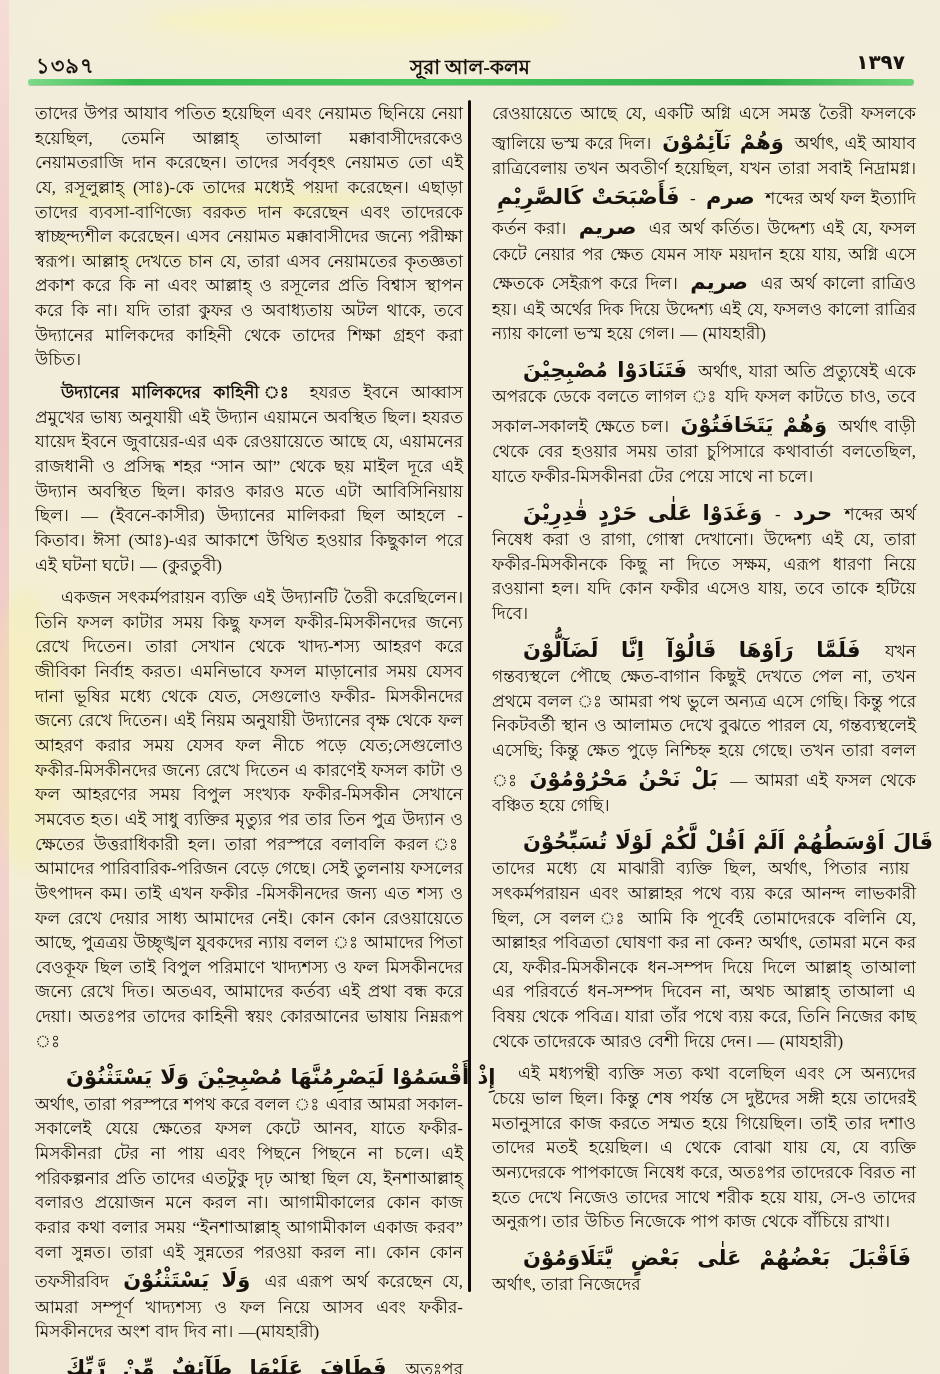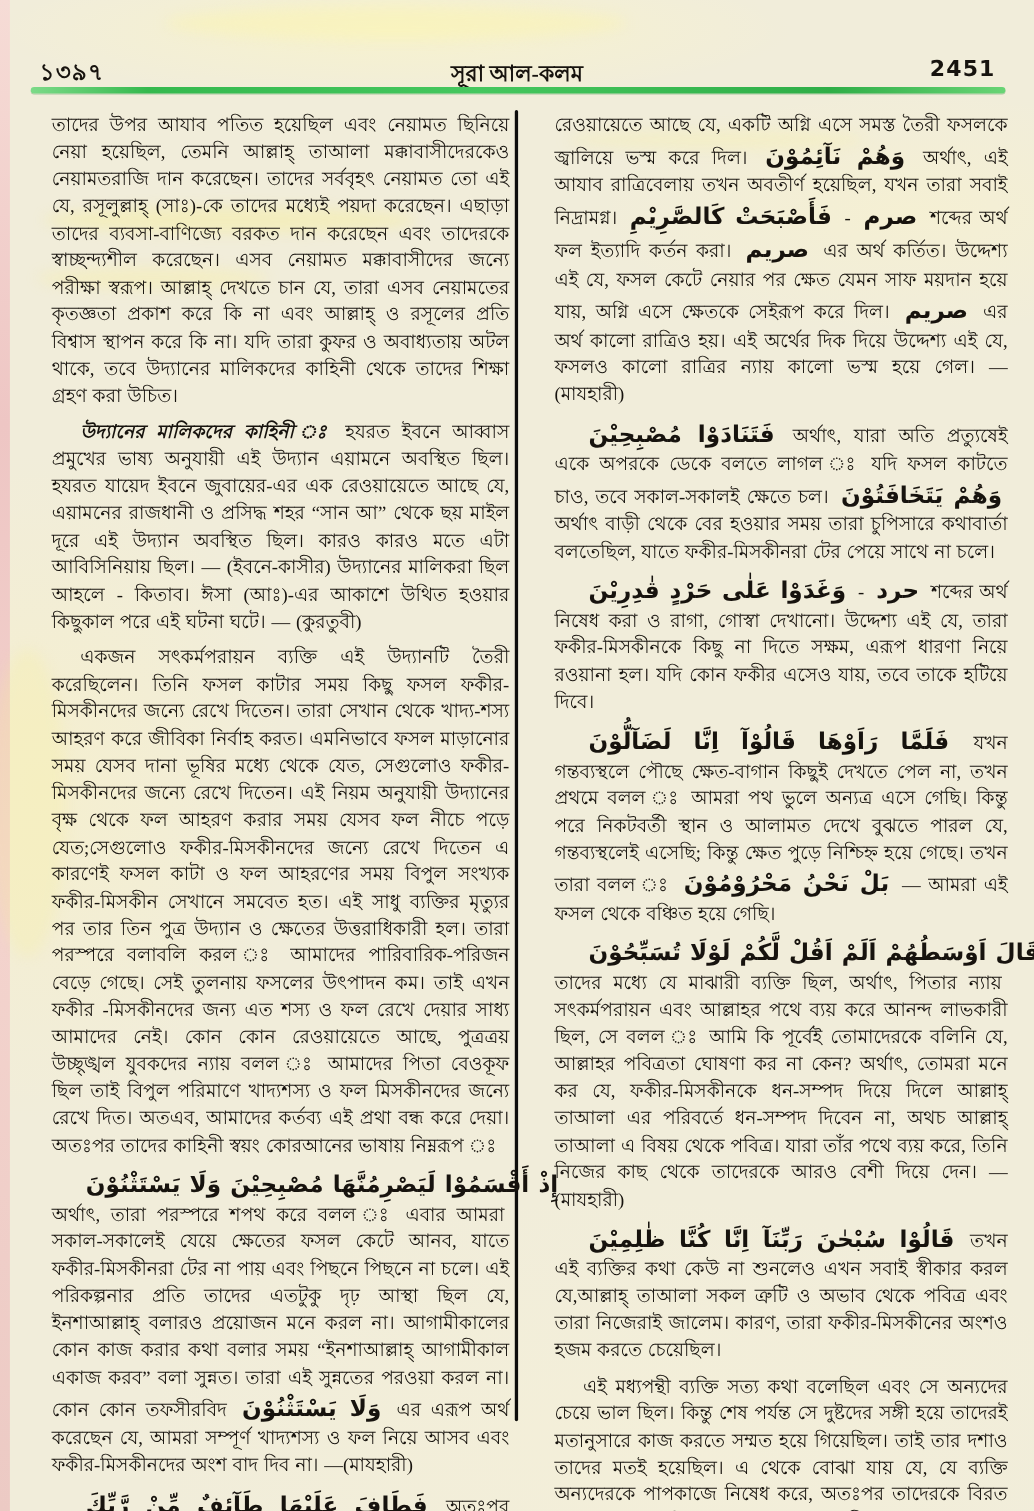--- a/index.html
+++ b/index.html
@@ -80,29 +80,29 @@
     background: #0e0d0b;
     border-radius: 2px;
   }
   .col {
     position: absolute;
     top: 102px;
   }
   .col.left  { left: 35px;  width: 428px; }
   .col.right { left: 492px; width: 424px; }
   .para {
-    margin: 0 0 8px 12px;
+    margin: 0 0 8px 0;
     text-align: justify;
     font-size: 17px;
     line-height: 1.45;
     word-spacing: 1px;
   }
   .para.indent { text-indent: 26px; }
   .bn { unicode-bidi: isolate; }
-  .bn.bold { font-weight: bold; font-style: italic; }
+  .bn.bold { font-weight: bold; }
   .ar {
     unicode-bidi: isolate;
     font-family: "DejaVu Sans", sans-serif;
     font-size: 21px;
     font-weight: 600;
     padding: 0 5px;
     white-space: nowrap;
   }
 </style>
 </head>
@@ -112,35 +112,35 @@
   <div class="edge-strip"></div>
 
   <div class="stain s1"></div>
   <div class="stain s2"></div>
   <div class="stain s3"></div>
   <div class="stain s4"></div>
   <div class="stain s5"></div>
 
   <div class="header-num bn">১৩৯৭</div>
   <div class="header-title">সূরা আল-কলম</div>
-  <div class="header-num ar">2451</div>
+  <div class="header-num ar">١٣٩٧</div>
 
   <div class="header-rule"></div>
 
   <div class="column-divider"></div>
 
   <div class="col left" id="col-left">
       <p class="para"><span class="bn">তাদের উপর আযাব পতিত হয়েছিল এবং নেয়ামত ছিনিয়ে নেয়া হয়েছিল, তেমনি আল্লাহ্‌ তাআলা মক্কাবাসীদেরকেও নেয়ামতরাজি দান করেছেন। তাদের সর্ববৃহৎ নেয়ামত তো এই যে, রসূলুল্লাহ্‌ (সাঃ)-কে তাদের মধ্যেই পয়দা করেছেন। এছাড়া তাদের ব্যবসা-বাণিজ্যে বরকত দান করেছেন এবং তাদেরকে স্বাচ্ছন্দ্যশীল করেছেন। এসব নেয়ামত মক্কাবাসীদের জন্যে পরীক্ষা স্বরূপ। আল্লাহ্‌ দেখতে চান যে, তারা এসব নেয়ামতের কৃতজ্ঞতা প্রকাশ করে কি না এবং আল্লাহ্‌ ও রসূলের প্রতি বিশ্বাস স্থাপন করে কি না। যদি তারা কুফর ও অবাধ্যতায় অটল থাকে, তবে উদ্যানের মালিকদের কাহিনী থেকে তাদের শিক্ষা গ্রহণ করা উচিত।</span></p>
       <p class="para indent"><span class="bn bold">উদ্যানের মালিকদের কাহিনী ঃ</span><span class="bn"> হযরত ইবনে আব্বাস প্রমুখের ভাষ্য অনুযায়ী এই উদ্যান এয়ামনে অবস্থিত ছিল। হযরত যায়েদ ইবনে জুবায়ের-এর এক রেওয়ায়েতে আছে যে, এয়ামনের রাজধানী ও প্রসিদ্ধ শহর “সান আ” থেকে ছয় মাইল দূরে এই উদ্যান অবস্থিত ছিল। কারও কারও মতে এটা আবিসিনিয়ায় ছিল। — (ইবনে-কাসীর) উদ্যানের মালিকরা ছিল আহলে - কিতাব। ঈসা (আঃ)-এর আকাশে উথিত হওয়ার কিছুকাল পরে এই ঘটনা ঘটে। — (কুরতুবী)</span></p>
       <p class="para indent"><span class="bn">একজন সৎকর্মপরায়ন ব্যক্তি এই উদ্যানটি তৈরী করেছিলেন। তিনি ফসল কাটার সময় কিছু ফসল ফকীর-মিসকীনদের জন্যে রেখে দিতেন। তারা সেখান থেকে খাদ্য-শস্য আহরণ করে জীবিকা নির্বাহ করত। এমনিভাবে ফসল মাড়ানোর সময় যেসব দানা ভূষির মধ্যে থেকে যেত, সেগুলোও ফকীর- মিসকীনদের জন্যে রেখে দিতেন। এই নিয়ম অনুযায়ী উদ্যানের বৃক্ষ থেকে ফল আহরণ করার সময় যেসব ফল নীচে পড়ে যেত;সেগুলোও ফকীর-মিসকীনদের জন্যে রেখে দিতেন এ কারণেই ফসল কাটা ও ফল আহরণের সময় বিপুল সংখ্যক ফকীর-মিসকীন সেখানে সমবেত হত। এই সাধু ব্যক্তির মৃত্যুর পর তার তিন পুত্র উদ্যান ও ক্ষেতের উত্তরাধিকারী হল। তারা পরস্পরে বলাবলি করল ঃ আমাদের পারিবারিক-পরিজন বেড়ে গেছে। সেই তুলনায় ফসলের উৎপাদন কম। তাই এখন ফকীর -মিসকীনদের জন্য এত শস্য ও ফল রেখে দেয়ার সাধ্য আমাদের নেই। কোন কোন রেওয়ায়েতে আছে, পুত্রত্রয় উচ্ছৃঙ্খল যুবকদের ন্যায় বলল ঃ আমাদের পিতা বেওকূফ ছিল তাই বিপুল পরিমাণে খাদ্যশস্য ও ফল মিসকীনদের জন্যে রেখে দিত। অতএব, আমাদের কর্তব্য এই প্রথা বন্ধ করে দেয়া। অতঃপর তাদের কাহিনী স্বয়ং কোরআনের ভাষায় নিম্নরূপ ঃ</span></p>
       <p class="para indent"><span class="ar" dir="rtl">إِذْ أَقْسَمُوْا لَيَصْرِمُنَّهَا مُصْبِحِيْنَ وَلَا يَسْتَثْنُوْنَ</span><span class="bn"> অর্থাৎ, তারা পরস্পরে শপথ করে বলল ঃ এবার আমরা সকাল-সকালেই যেয়ে ক্ষেতের ফসল কেটে আনব, যাতে ফকীর-মিসকীনরা টের না পায় এবং পিছনে পিছনে না চলে। এই পরিকল্পনার প্রতি তাদের এতটুকু দৃঢ় আস্থা ছিল যে, ইনশাআল্লাহ্‌ বলারও প্রয়োজন মনে করল না। আগামীকালের কোন কাজ করার কথা বলার সময় “ইনশাআল্লাহ্‌ আগামীকাল একাজ করব” বলা সুন্নত। তারা এই সুন্নতের পরওয়া করল না। কোন কোন তফসীরবিদ </span><span class="ar" dir="rtl">وَلَا يَسْتَثْنُوْنَ</span><span class="bn"> এর এরূপ অর্থ করেছেন যে, আমরা সম্পূর্ণ খাদ্যশস্য ও ফল নিয়ে আসব এবং ফকীর-মিসকীনদের অংশ বাদ দিব না। —(মাযহারী)</span></p>
       <p class="para indent"><span class="ar" dir="rtl">فَطَافَ عَلَيْهَا طَآئِفٌ مِّنْ رَّبِّكَ</span><span class="bn"> অতঃপর আপনার পালনকর্তার পক্ষ থেকে এই ক্ষেতে  ও উদ্যানে একটি বিপদ হানা দিল। কোন কোন</span></p>
     </div>
   <div class="col right" id="col-right">
       <p class="para"><span class="bn">রেওয়ায়েতে আছে যে, একটি অগ্নি এসে সমস্ত তৈরী ফসলকে জ্বালিয়ে ভস্ম করে দিল। </span><span class="ar" dir="rtl">وَهُمْ نَآئِمُوْنَ</span><span class="bn"> অর্থাৎ, এই আযাব রাত্রিবেলায় তখন অবতীর্ণ হয়েছিল, যখন তারা সবাই নিদ্রামগ্ন। </span><span class="ar" dir="rtl">فَأَصْبَحَتْ كَالصَّرِيْمِ</span><span class="bn"> - </span><span class="ar" dir="rtl">صرم</span><span class="bn"> শব্দের অর্থ ফল ইত্যাদি কর্তন করা। </span><span class="ar" dir="rtl">صريم</span><span class="bn"> এর অর্থ কর্তিত। উদ্দেশ্য এই যে, ফসল কেটে নেয়ার পর ক্ষেত যেমন সাফ ময়দান হয়ে যায়, অগ্নি এসে ক্ষেতকে সেইরূপ করে দিল। </span><span class="ar" dir="rtl">صريم</span><span class="bn"> এর অর্থ কালো রাত্রিও হয়। এই অর্থের দিক দিয়ে উদ্দেশ্য এই যে, ফসলও কালো রাত্রির ন্যায় কালো ভস্ম হয়ে গেল। — (মাযহারী)</span></p>
       <p class="para indent"><span class="ar" dir="rtl">فَتَنَادَوْا مُصْبِحِيْنَ</span><span class="bn"> অর্থাৎ, যারা অতি প্রত্যুষেই একে অপরকে ডেকে বলতে লাগল ঃ যদি ফসল কাটতে চাও, তবে সকাল-সকালই ক্ষেতে চল। </span><span class="ar" dir="rtl">وَهُمْ يَتَخَافَتُوْنَ</span><span class="bn"> অর্থাৎ বাড়ী থেকে বের হওয়ার সময় তারা চুপিসারে কথাবার্তা বলতেছিল, যাতে ফকীর-মিসকীনরা টের পেয়ে সাথে না চলে।</span></p>
       <p class="para indent"><span class="ar" dir="rtl">وَغَدَوْا عَلٰى حَرْدٍ قٰدِرِيْنَ</span><span class="bn"> - </span><span class="ar" dir="rtl">حرد</span><span class="bn"> শব্দের অর্থ নিষেধ করা ও রাগা, গোস্বা দেখানো। উদ্দেশ্য এই যে, তারা ফকীর-মিসকীনকে কিছু না দিতে সক্ষম, এরূপ ধারণা নিয়ে রওয়ানা হল। যদি কোন ফকীর এসেও যায়, তবে তাকে হটিয়ে দিবে।</span></p>
       <p class="para indent"><span class="ar" dir="rtl">فَلَمَّا رَاَوْهَا قَالُوْآ اِنَّا لَضَآلُّوْنَ</span><span class="bn"> যখন গন্তব্যস্থলে পৌছে ক্ষেত-বাগান কিছুই দেখতে পেল না, তখন প্রথমে বলল ঃ আমরা পথ ভুলে অন্যত্র এসে গেছি। কিন্তু পরে নিকটবর্তী স্থান ও আলামত দেখে বুঝতে পারল যে, গন্তব্যস্থলেই এসেছি; কিন্তু ক্ষেত পুড়ে নিশ্চিহ্ন হয়ে গেছে। তখন তারা বলল ঃ </span><span class="ar" dir="rtl">بَلْ نَحْنُ مَحْرُوْمُوْنَ</span><span class="bn"> — আমরা এই ফসল থেকে বঞ্চিত হয়ে গেছি।</span></p>
       <p class="para indent"><span class="ar" dir="rtl">قَالَ اَوْسَطُهُمْ اَلَمْ اَقُلْ لَّكُمْ لَوْلَا تُسَبِّحُوْنَ</span><span class="bn"> তাদের মধ্যে যে মাঝারী ব্যক্তি ছিল, অর্থাৎ, পিতার ন্যায় সৎকর্মপরায়ন এবং আল্লাহর পথে ব্যয় করে আনন্দ লাভকারী ছিল, সে বলল ঃ আমি কি পূর্বেই তোমাদেরকে বলিনি যে, আল্লাহর পবিত্রতা ঘোষণা কর না কেন? অর্থাৎ, তোমরা মনে কর যে, ফকীর-মিসকীনকে ধন-সম্পদ দিয়ে দিলে আল্লাহ্‌ তাআলা এর পরিবর্তে ধন-সম্পদ দিবেন না, অথচ আল্লাহ্‌ তাআলা এ বিষয় থেকে পবিত্র। যারা তাঁর পথে ব্যয় করে, তিনি নিজের কাছ থেকে তাদেরকে আরও বেশী দিয়ে দেন। — (মাযহারী)</span></p>
-      <p class="para indent"><span class="ar" dir="rtl">قَالُوْا سُبْحٰنَ رَبِّنَآ اِنَّا كُنَّا ظٰلِمِيْنَ</span><span class="bn"> তখন এই ব্যক্তির কথা কেউ না শুনলেও এখন সবাই স্বীকার করল যে,আল্লাহ্‌ তাআলা সকল ত্রুটি ও অভাব থেকে পবিত্র এবং তারা নিজেরাই জালেম। কারণ, তারা ফকীর-মিসকীনের অংশও হজম করতে চেয়েছিল।</span></p>
       <p class="para indent"><span class="bn">এই মধ্যপন্থী ব্যক্তি সত্য কথা বলেছিল এবং সে অন্যদের চেয়ে ভাল ছিল। কিন্তু শেষ পর্যন্ত সে দুষ্টদের সঙ্গী হয়ে তাদেরই মতানুসারে কাজ করতে সম্মত হয়ে গিয়েছিল। তাই তার দশাও তাদের মতই হয়েছিল। এ থেকে বোঝা যায় যে, যে ব্যক্তি অন্যদেরকে পাপকাজে নিষেধ করে, অতঃপর তাদেরকে বিরত না হতে দেখে নিজেও তাদের সাথে শরীক হয়ে যায়, সে-ও তাদের অনুরূপ। তার উচিত নিজেকে পাপ কাজ থেকে বাঁচিয়ে রাখা।</span></p>
+      <p class="para indent"><span class="ar" dir="rtl">فَاَقْبَلَ بَعْضُهُمْ عَلٰى بَعْضٍ يَّتَلَاوَمُوْنَ</span><span class="bn"> অর্থাৎ, তারা নিজেদের</span></p>
     </div>
 </div>
 
 </body></html>

